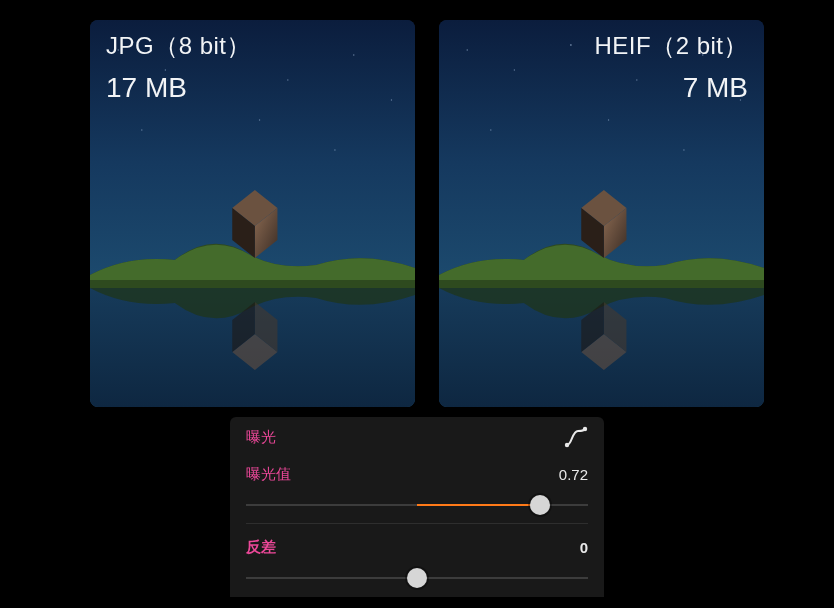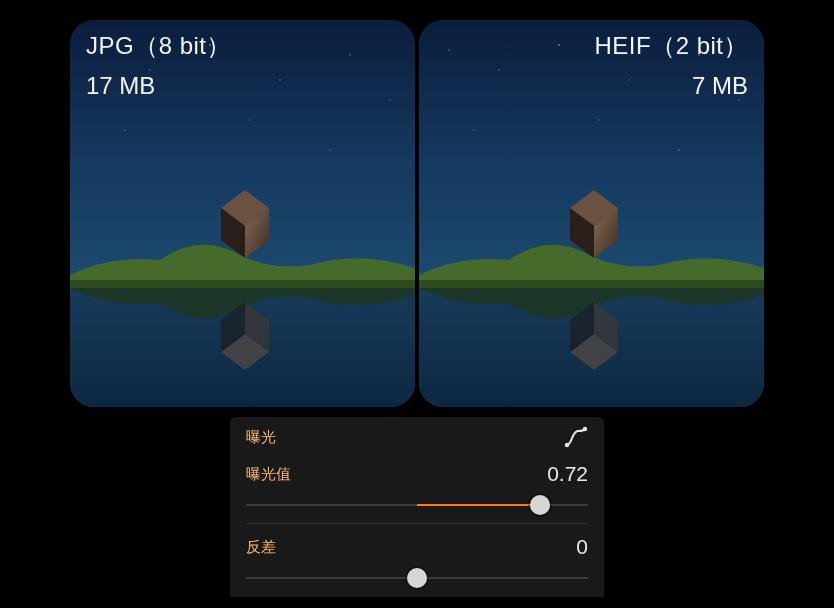--- a/index.html
+++ b/index.html
@@ -1,28 +1,28 @@
 <!DOCTYPE html>
 <html><head>
 <meta charset="utf-8">
 <style>
   html,body{margin:0;padding:0;width:834px;height:608px;background:#000;overflow:hidden;font-family:-apple-system,"Helvetica Neue",Arial,sans-serif;}
   .stage{position:relative;width:834px;height:608px;}
   .compare{position:absolute;left:70px;top:20px;width:694px;height:387px;display:flex;gap:4px;}
-  .photo-card{position:relative;flex:1;border-radius:24px;overflow:hidden;background:linear-gradient(to bottom,#0c1e3e 0%,#13335b 40%,#1a4668 55%,#1a4668 60%,#1a4668 100%);}
+  .photo-card{position:relative;flex:1;border-radius:8px;overflow:hidden;background:linear-gradient(to bottom,#0c1e3e 0%,#13335b 40%,#1a4668 55%,#1a4668 60%,#1a4668 100%);margin-left:20px;}
   .photo-card svg{position:absolute;inset:0;width:100%;height:100%;}
   .overlay{position:absolute;left:16px;right:16px;top:10px;color:#f2f4f6;font-weight:400;}
   .overlay.right{text-align:right;}
   .fmt{font-size:24px;letter-spacing:0.5px;margin-bottom:10px;}
-  .size{font-size:24px;}
+  .size{font-size:28px;}
   .edit-panel{position:absolute;left:230px;top:417px;width:374px;height:180px;background:rgba(26,26,26,0.98);border-radius:6px 6px 0 0;color:#d8d8d8;padding:0 16px;box-sizing:border-box;}
   .panel-row{display:flex;align-items:center;justify-content:space-between;height:34px;font-size:15px;}
   .panel-row.head{height:40px;}
-  .panel-label{color:#fdba74;}
-  .panel-value{color:#e9e9e9;font-size:21px;}
+  .panel-label{color:#ec4899;}
+  .panel-value{color:#e9e9e9;font-size:15px;}
   .curve-icon{width:24px;height:24px;color:#e8e8e8;}
   .slider{position:relative;height:28px;}
   .slider-track{position:absolute;left:0;right:0;top:50%;height:2px;background:#3c3c3c;transform:translateY(-50%);}
   .slider-fill{position:absolute;top:50%;height:2px;background:#ff7a18;transform:translateY(-50%);}
   .slider-thumb{position:absolute;top:50%;width:20px;height:20px;border-radius:50%;background:#d6d6d6;transform:translate(-50%,-50%);box-shadow:0 0 0 2px rgba(0,0,0,0.3);}
   .divider{height:1px;background:#2e2e2e;margin-top:4px;}
 </style>
 </head>
 <body>
 
@@ -152,21 +152,21 @@
       <span class="panel-label">曝光值</span>
       <span class="panel-value">0.72</span>
     </div>
     <div class="slider">
       <div class="slider-track"></div>
       <div class="slider-fill" style="left: 50%; width: 36%; background: rgb(255, 122, 24);"></div>
       <div class="slider-thumb" style="left: 86%;"></div>
     </div>
     <div class="divider"></div>
 
-    <div class="panel-row" style="margin-top:6px;">
+    <div class="panel-row" style="margin-top:6px;font-weight:bold;">
       <span class="panel-label">反差</span>
       <span class="panel-value">0</span>
     </div>
     <div class="slider">
       <div class="slider-track"></div>
       <div class="slider-fill" style="left: 50%; width: 0%; background: rgb(255, 122, 24);"></div>
       <div class="slider-thumb" style="left: 50%;"></div>
     </div>
   </div>
 

